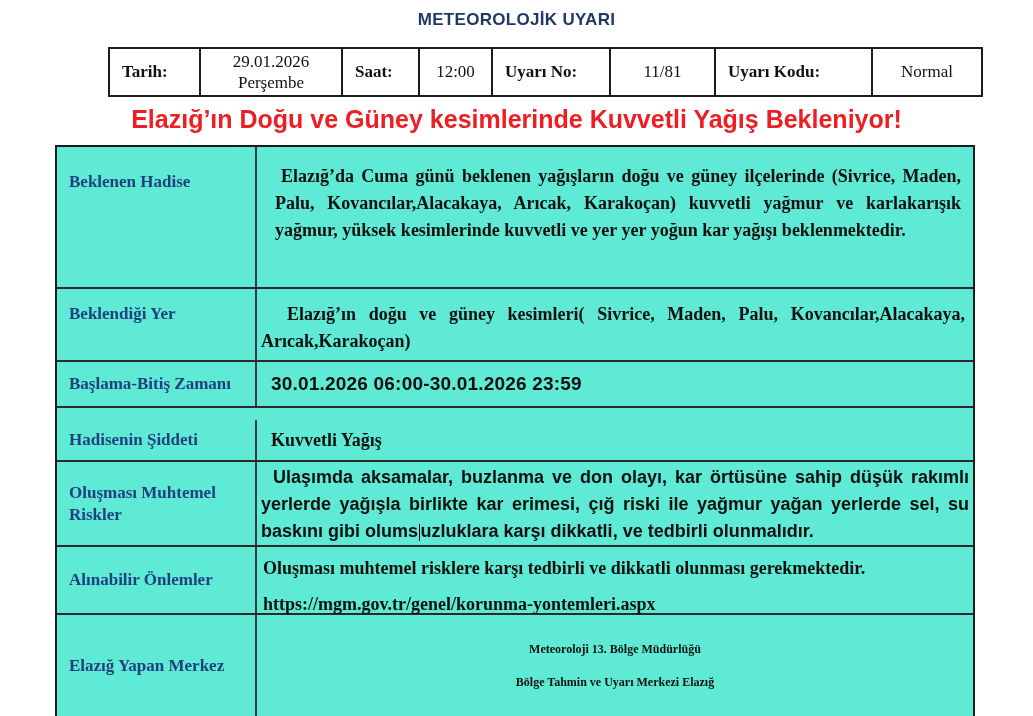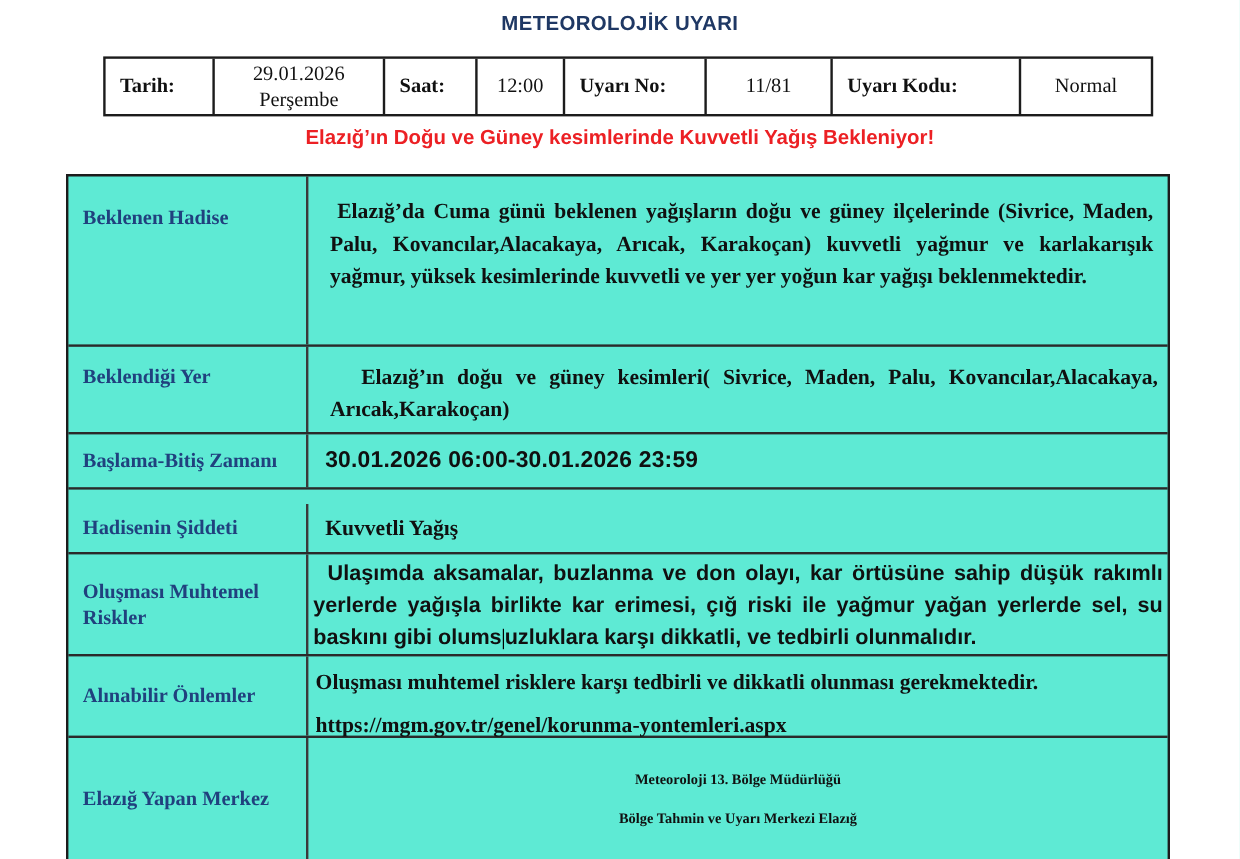--- a/index.html
+++ b/index.html
@@ -7,38 +7,38 @@
     position:relative; width:1033px; height:716px; background:#ffffff;
     font-family:"Liberation Serif", serif; overflow:hidden;
   }
   .doc-title {
     position:absolute; top:10px; left:0; right:0; text-align:center;
     font-family:"Liberation Sans", sans-serif; font-weight:bold;
     font-size:17px; letter-spacing:.3px; color:#1f3864;
   }
   
   .header-table {
-    position:absolute; left:86px; top:47px; width:875px; height:50px;
+    position:absolute; left:108px; top:47px; width:875px; height:50px;
     display:flex; box-sizing:border-box; border:2px solid #1c1c1c; background:#fff;
   }
   .hcell {
     box-sizing:border-box; border-left:2px solid #1c1c1c;
     display:flex; align-items:center; font-size:17px; color:#111;
   }
   .hcell.first { border-left:none; }
   .hcell.hlabel { font-weight:bold; padding-left:12px; }
   .hcell.hvalue { justify-content:center; text-align:center; }
   .hcell .two-line { width:100%; text-align:center; line-height:21px; }
   .w1{flex:0 0 89px;} .w2{flex:0 0 142px;} .w3{flex:0 0 77px;} .w4{flex:0 0 73px;}
   .w5{flex:0 0 118px;} .w6{flex:0 0 105px;} .w7{flex:0 0 157px;} .w8{flex:0 0 110px;}
   
   .headline {
     position:absolute; top:105px; left:0; right:0; text-align:center;
     font-family:"Liberation Sans", sans-serif; font-weight:bold;
-    font-size:17px; color:#ec2024;
+    font-size:25px; color:#ec2024;
   }
   
   .main-table {
     position:absolute; left:55px; top:145px; width:920px;
     box-sizing:border-box; border:2px solid #1c1c1c; border-bottom-width:4px;
     background:#5eead4;
   }
   .trow { display:flex; border-top:2px solid #2a2a2a; box-sizing:content-box; }
   .trow.first { border-top:none; }
   .label-cell {
@@ -51,21 +51,21 @@
   
   .h-r1{height:140px;} .h-r2{height:71px;} .h-r3{height:44px;} .h-r4{height:40px;margin-top:12px;}
   .h-r5{height:83px;} .h-r6{height:66px;} .h-r7{height:102px;}
   
   .lab-top { justify-content:flex-start; padding-top:24px; }
   .body-r1 {
     padding:16px 12px 0 18px; font-size:18px; line-height:27px;
     text-align:justify; text-indent:6px;
   }
   .body-r2 {
-    padding:12px 8px 0 18px; font-size:18px; line-height:27px;
+    padding:12px 8px 0 4px; font-size:18px; line-height:27px;
     text-align:justify; text-indent:26px;
   }
   .body-r3 {
     display:flex; align-items:center; padding-left:14px;
     font-family:"Liberation Sans", sans-serif; font-size:19px; letter-spacing:.2px;
   }
   .body-r4 { display:flex; align-items:center; padding-left:14px; font-size:18px; }
   .body-r5 {
     padding:2px 4px 0 4px; font-family:"Liberation Sans", sans-serif;
     font-size:18px; line-height:27px; text-align:justify; text-indent:12px;

